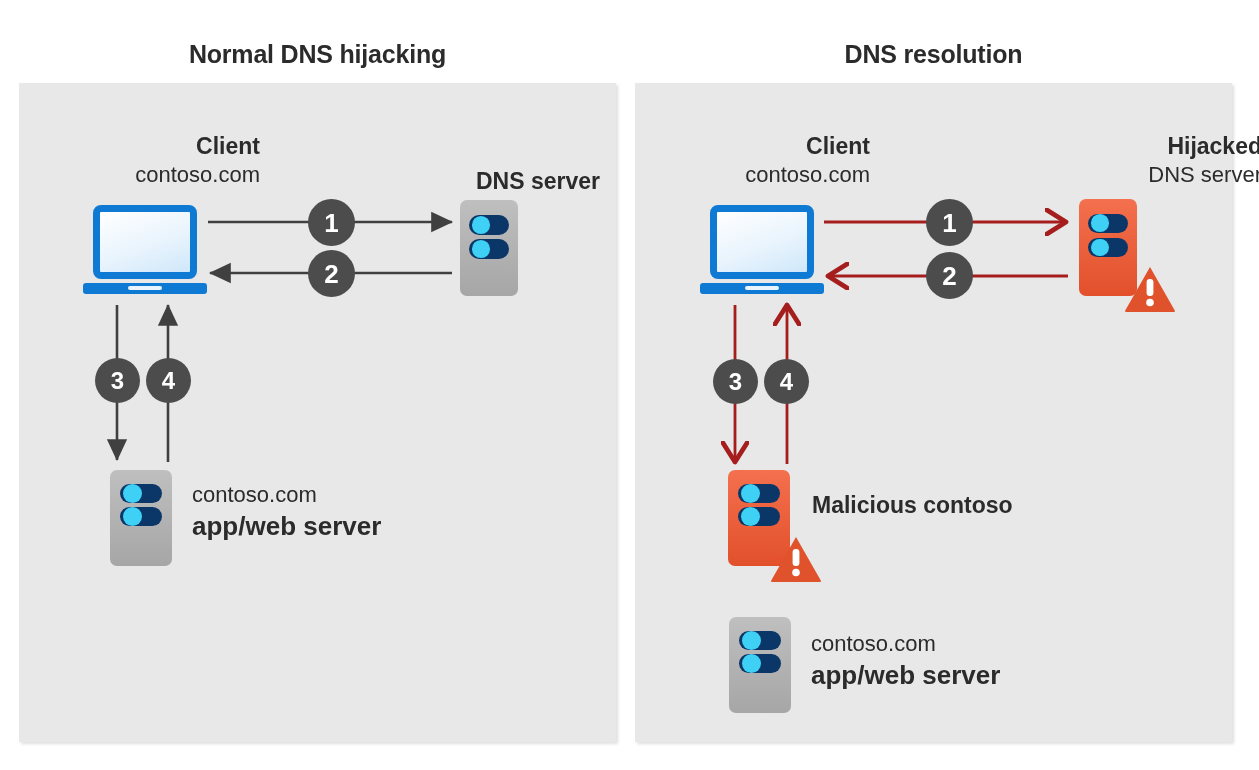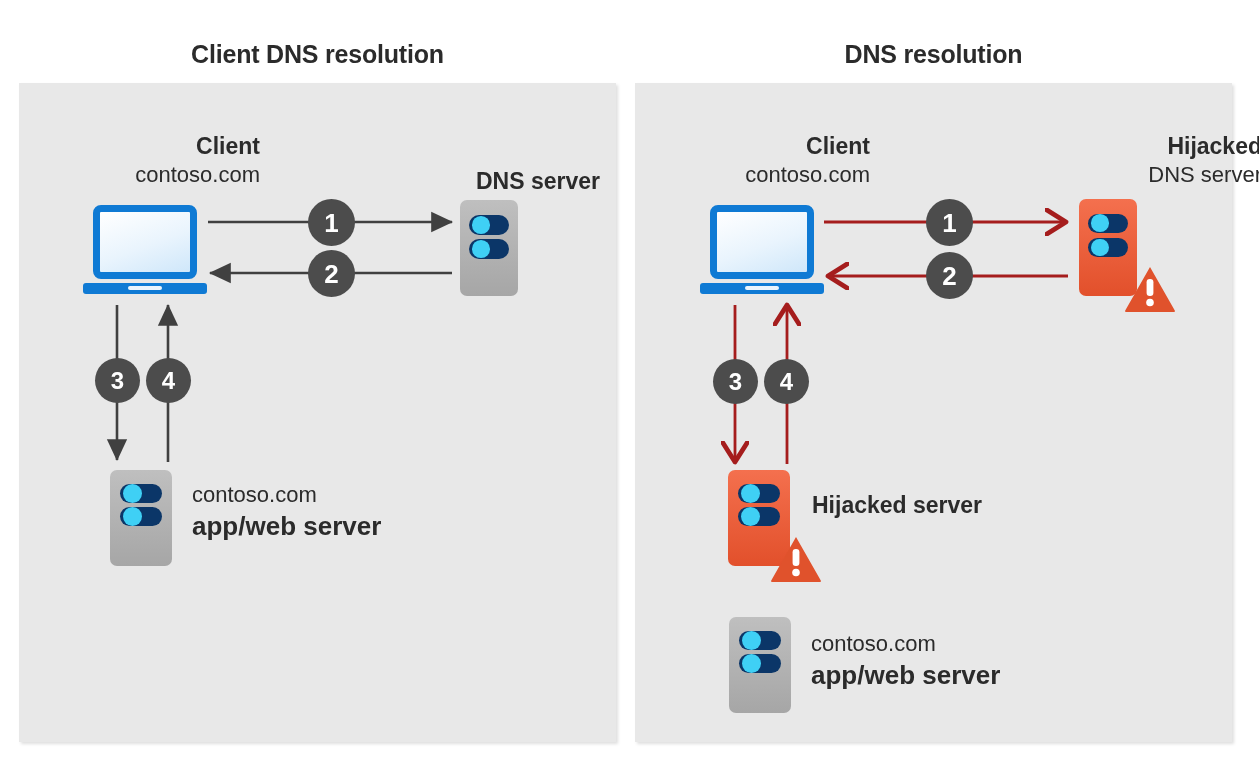--- a/index.html
+++ b/index.html
@@ -139,21 +139,21 @@
     left: 0; top: 0;
     width: 1259px; height: 770px;
     pointer-events: none;
   }
 </style>
 </head>
 <body>
 
 <div class="stage">
 
-  <div class="panel-title" id="title-left">Client DNS resolution</div>
+  <div class="panel-title" id="title-left">Normal DNS hijacking</div>
   <div class="panel-title" id="title-right">DNS resolution</div>
 
   <div class="panel" id="panel-left"></div>
   <div class="panel" id="panel-right"></div>
 
   <svg class="wires" viewBox="0 0 1259 770">
     <defs>
       <marker id="arrowSolidR" markerWidth="9" markerHeight="9" refX="8" refY="4.5" orient="auto" markerUnits="strokeWidth">
         <path d="M0,0.6 L8.4,4.5 L0,8.4 Z" fill="#404040"></path>
       </marker>
@@ -277,21 +277,21 @@
       </div>
     <div class="pill" style="top:39%; height:19%;">
         <span class="dot"></span>
       </div>
   </div>
   <svg class="warn" style="left:770px; top:535px; width:52px; height:48px;" viewBox="0 0 52 48">
     <path d="M26 2 L50.5 45 Q52 47 49 47 L3 47 Q0 47 1.5 45 Z" fill="#e0522c"></path>
     <rect x="22.6" y="14" width="6.8" height="17" rx="3.2" fill="#ffffff"></rect>
     <circle cx="26" cy="37.5" r="3.8" fill="#ffffff"></circle>
   </svg>
-  <div class="single-label" style="left:812px; top:492px;">Hijacked server</div>
+  <div class="single-label" style="left:812px; top:492px;">Malicious contoso</div>
 
   <div class="server gray" style="left:729px; top:617px; width:62px; height:96px;">
     <div class="body"></div>
     <div class="pill" style="top:15%; height:19%;">
         <span class="dot"></span>
       </div>
     <div class="pill" style="top:39%; height:19%;">
         <span class="dot"></span>
       </div>
   </div>

